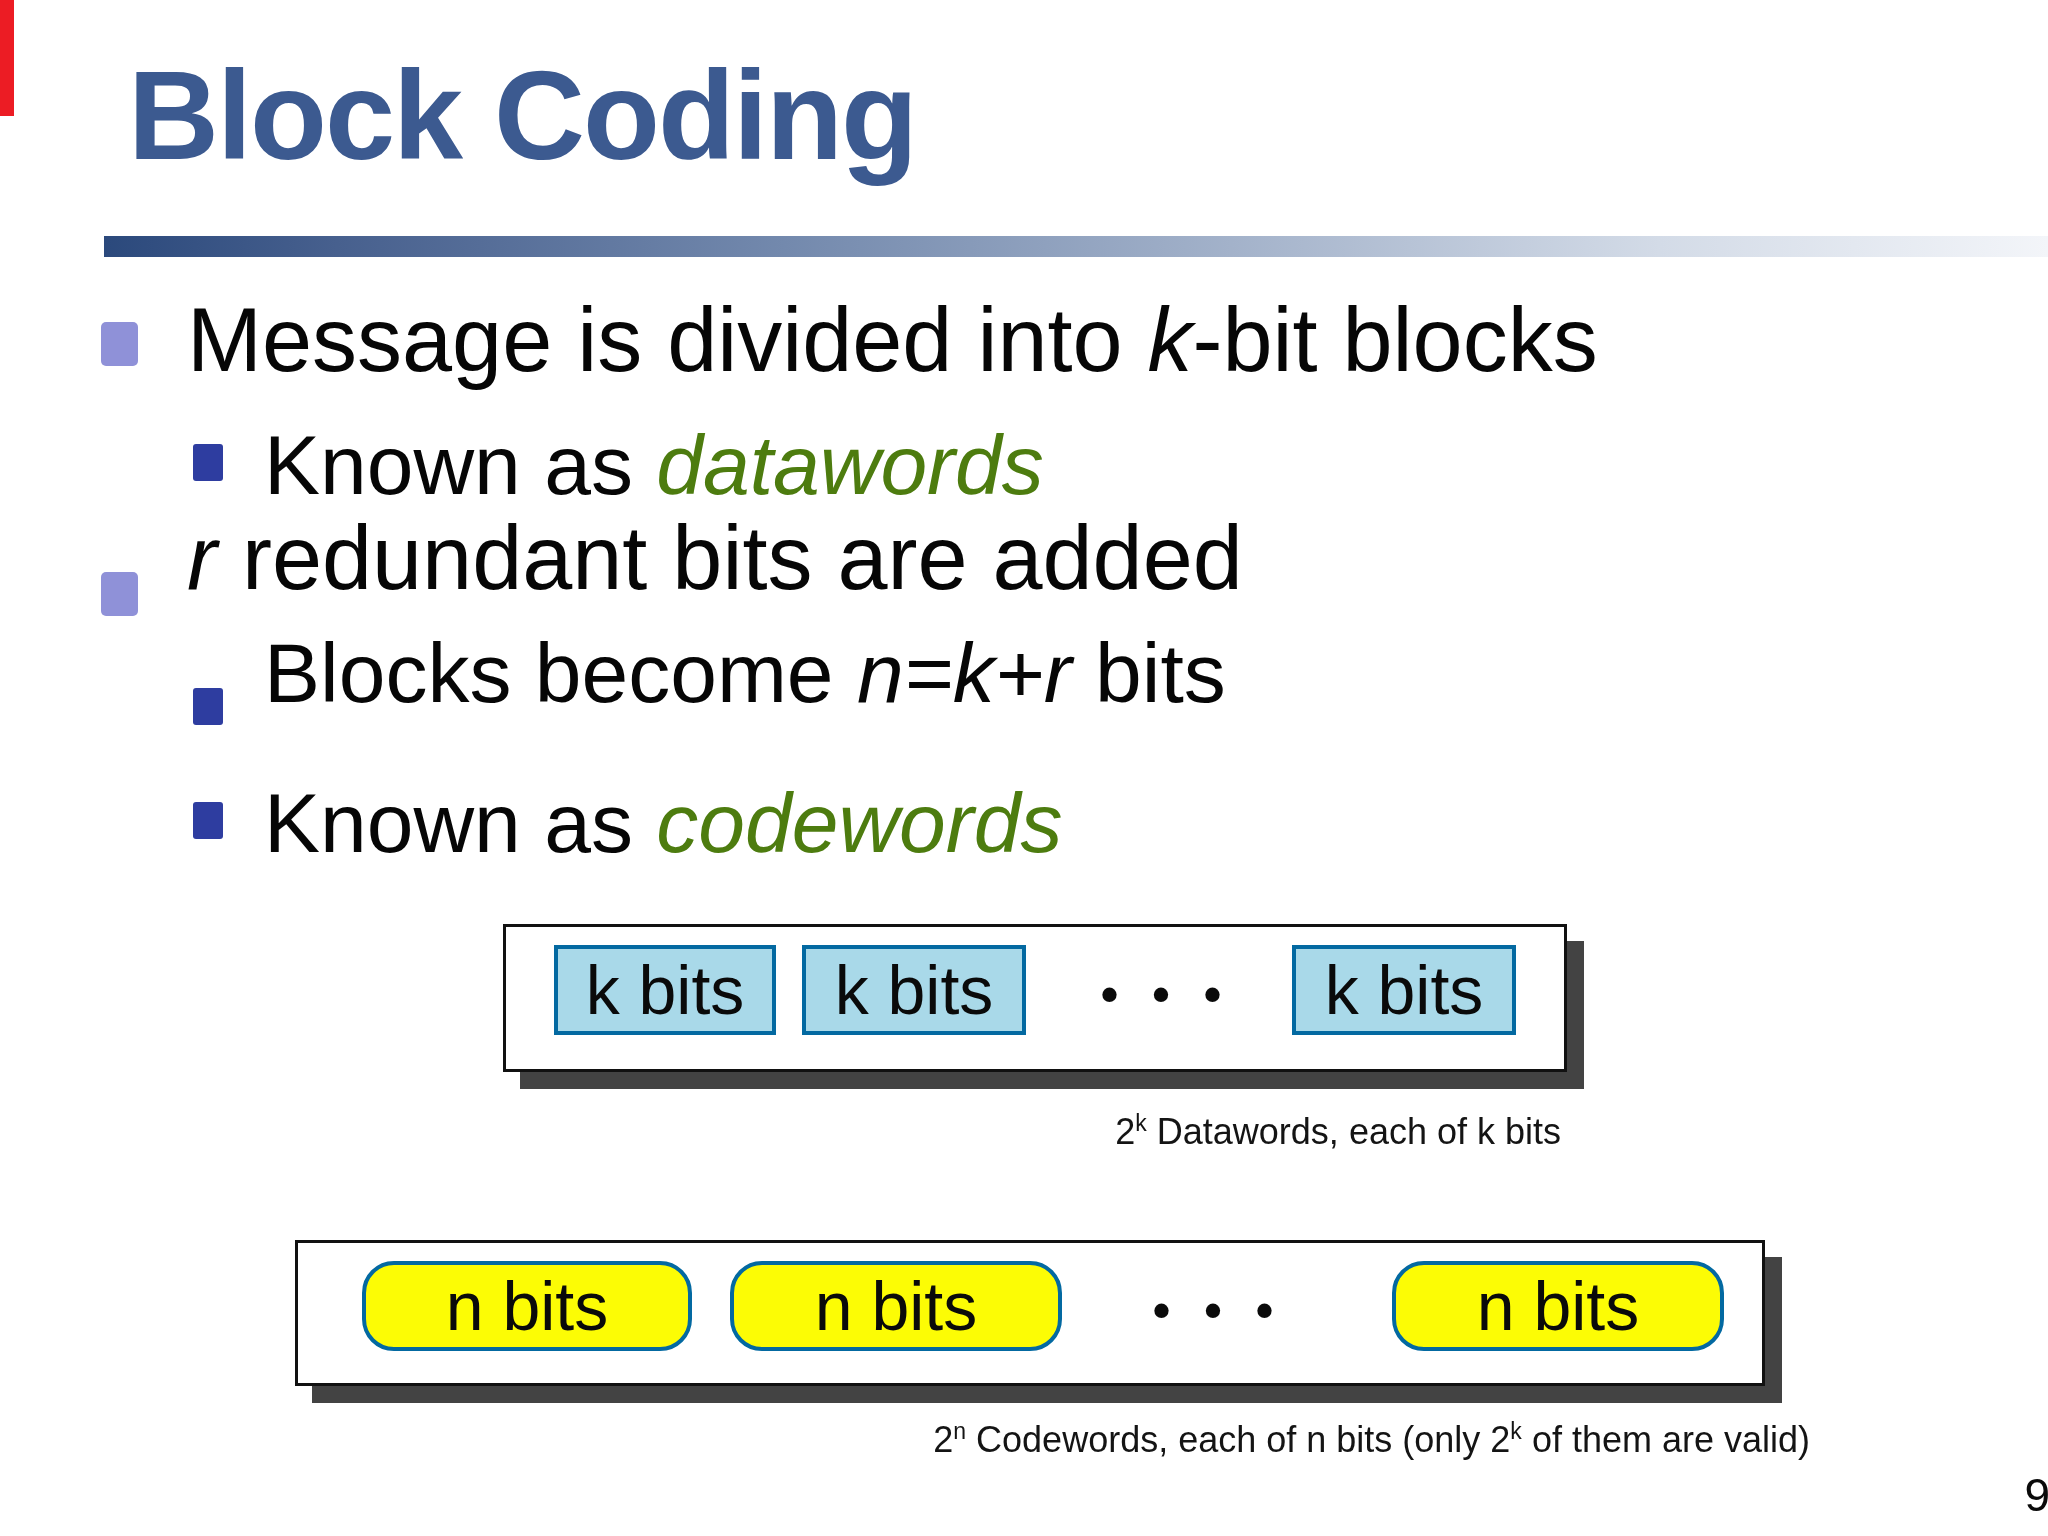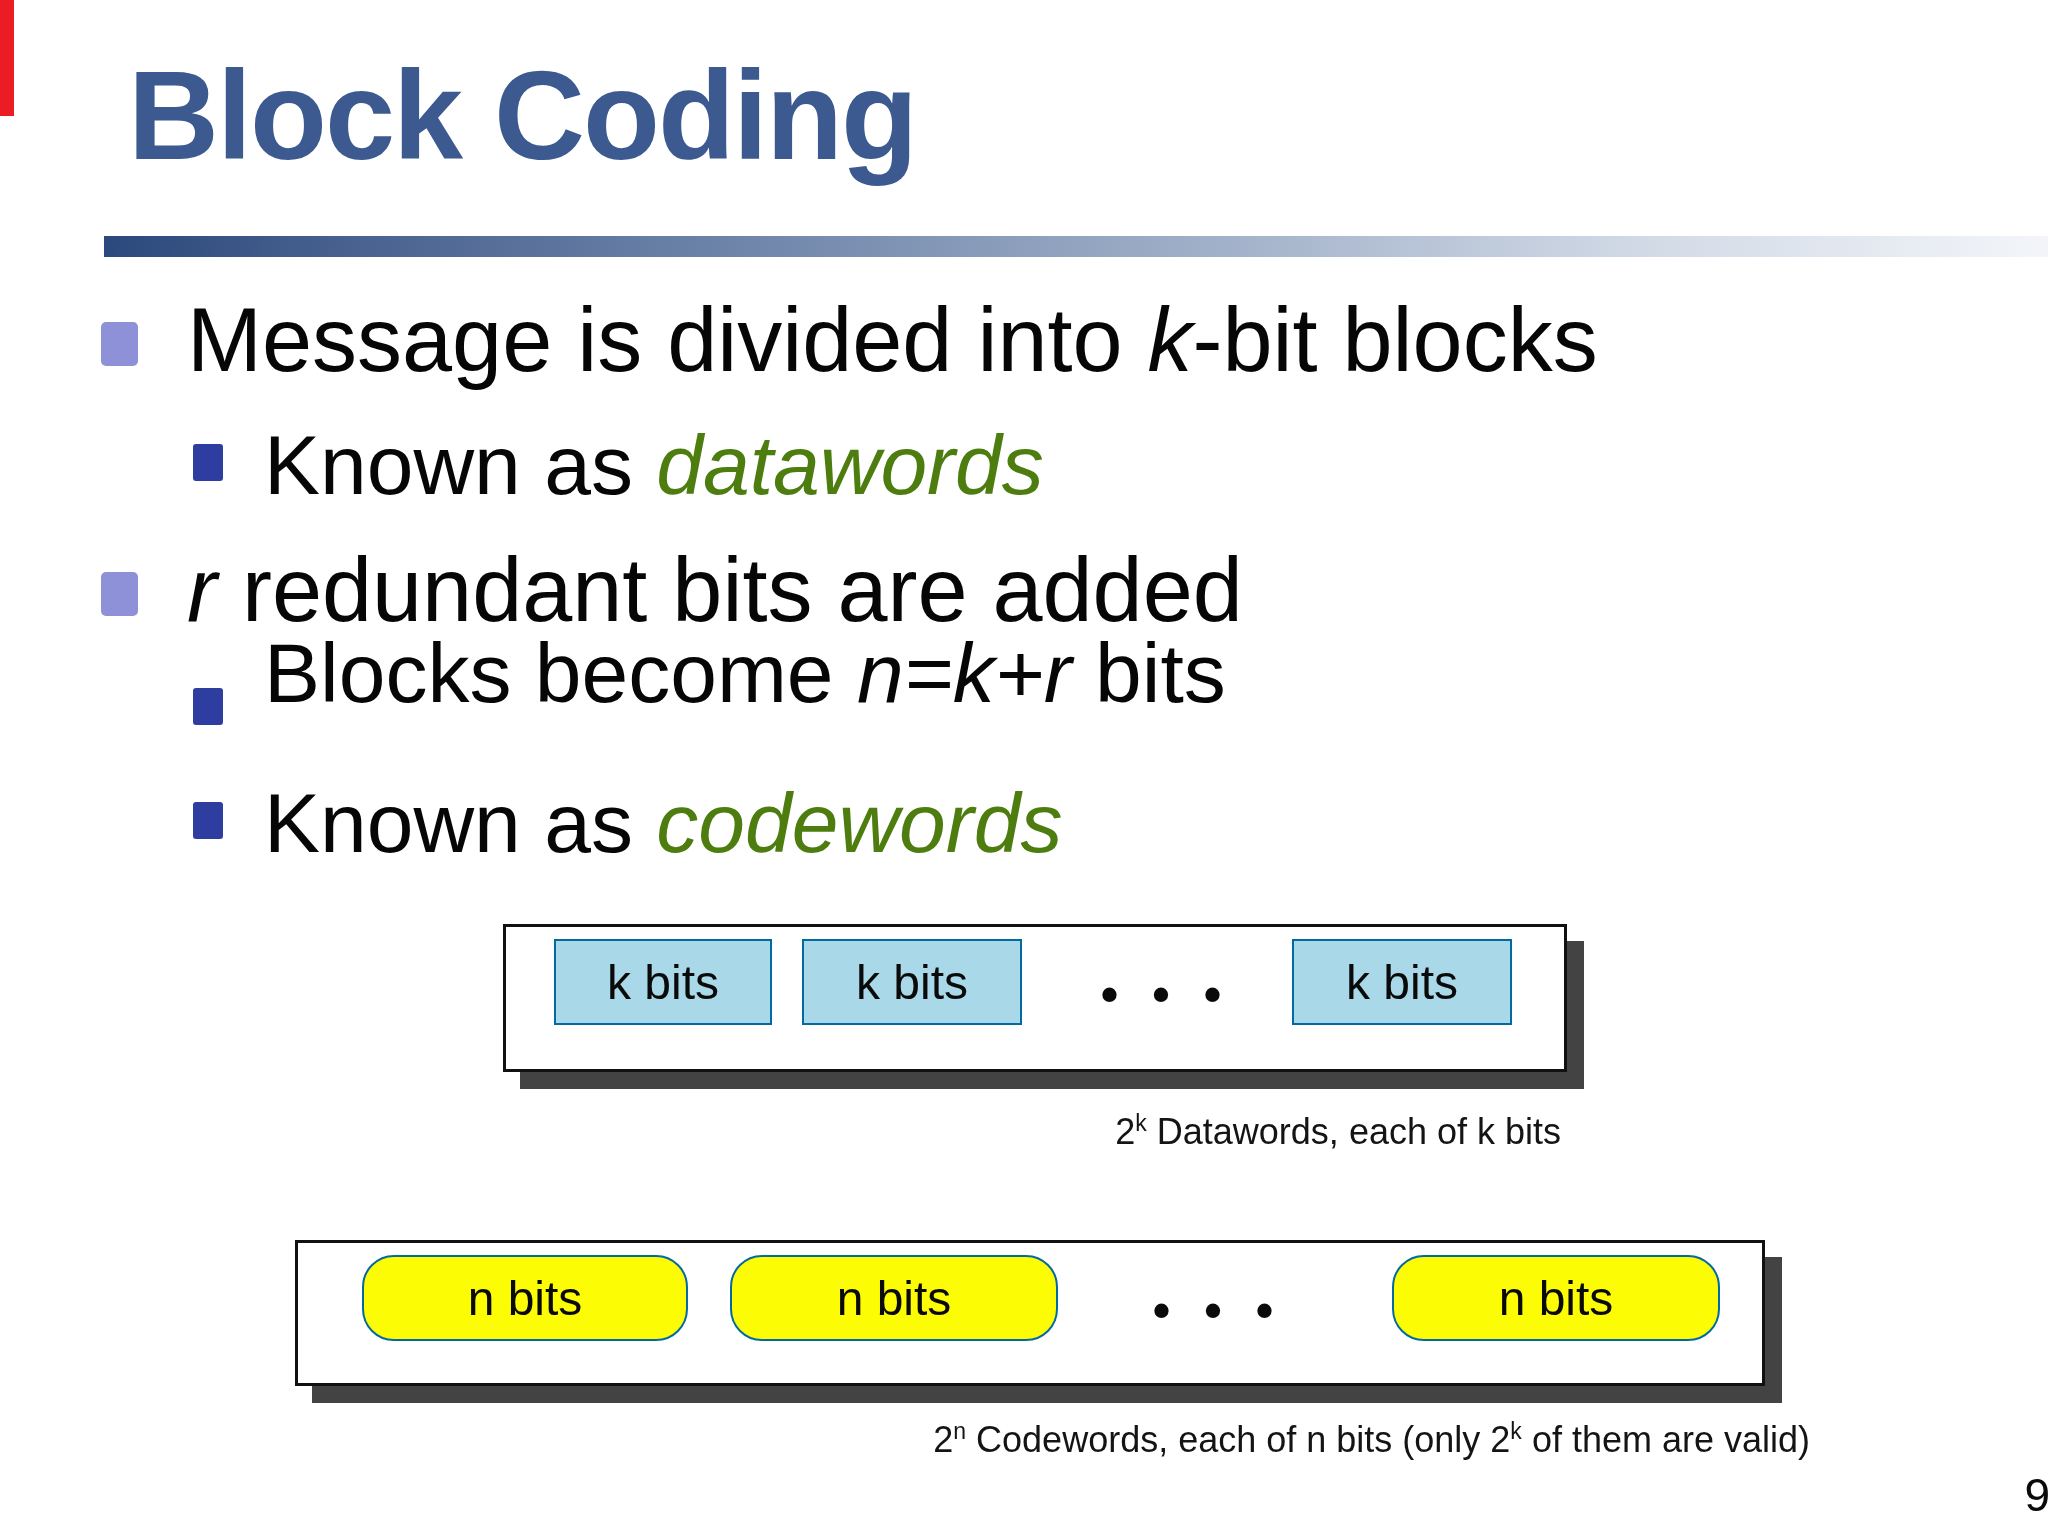--- a/index.html
+++ b/index.html
@@ -61,27 +61,27 @@
     position: absolute;
     background: #ffffff;
     border: 3px solid #111111;
     box-shadow: 17px 17px 0 0 #434343;
   }
   .fig-datawords { left: 503px; top: 924px; width: 1058px; height: 142px; }
   .fig-codewords { left: 295px; top: 1240px; width: 1464px; height: 140px; }
 
   .cell {
     position: absolute;
-    top: 12px;
+    top: 18px;
     height: 82px;
-    border: 2px solid #0369a1;
+    border: 4px solid #0369a1;
     display: flex;
     align-items: center;
     justify-content: center;
-    font-size: 48px;
+    font-size: 68px;
     color: #0a0a0a;
   }
   .cell-blue { background: #a9d9e9; }
   .cell-yellow { background: #fcfc05; border-radius: 32px; }
 
   .dw-b1 { left: 48px;  width: 214px; }
   .dw-b2 { left: 296px; width: 216px; }
   .dw-b3 { left: 786px; width: 216px; }
 
   .cw-b1 { left: 64px;   width: 322px; }
@@ -139,21 +139,21 @@
   <div class="line main-line" style="top:288px">
     <span>Message is divided into </span><span class="em">k</span><span>-bit blocks</span>
   </div>
 
   <div class="bullet-sq bullet-sub" style="top:444px"></div>
   <div class="line sub-line" style="top:416px">
     <span>Known as </span><span class="term">datawords</span>
   </div>
 
   <div class="bullet-sq bullet-main" style="top:572px"></div>
-  <div class="line main-line" style="top:538px">
+  <div class="line main-line" style="top:506px">
     <span class="em">r</span><span> redundant bits are added</span>
   </div>
 
   <div class="bullet-sq bullet-sub" style="top:688px"></div>
   <div class="line sub-line" style="top:624px">
     <span>Blocks become </span><span class="em">n=k+r</span><span> bits</span>
   </div>
 
   <div class="bullet-sq bullet-sub" style="top:802px"></div>
   <div class="line sub-line" style="top:774px">

